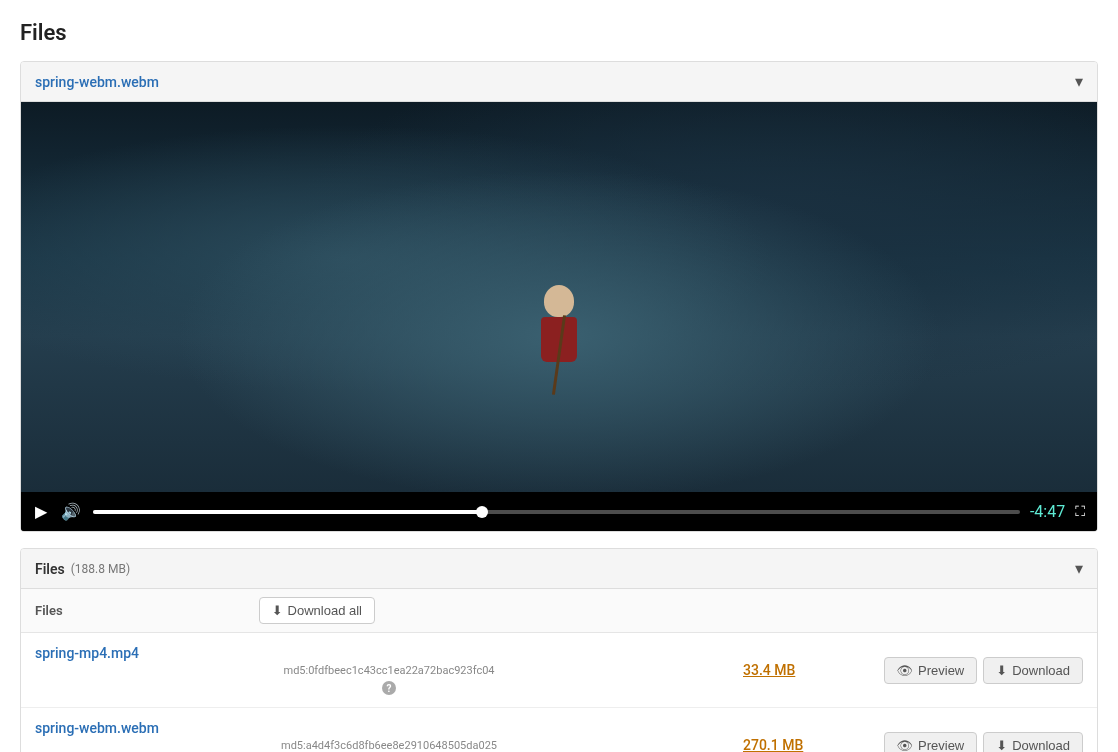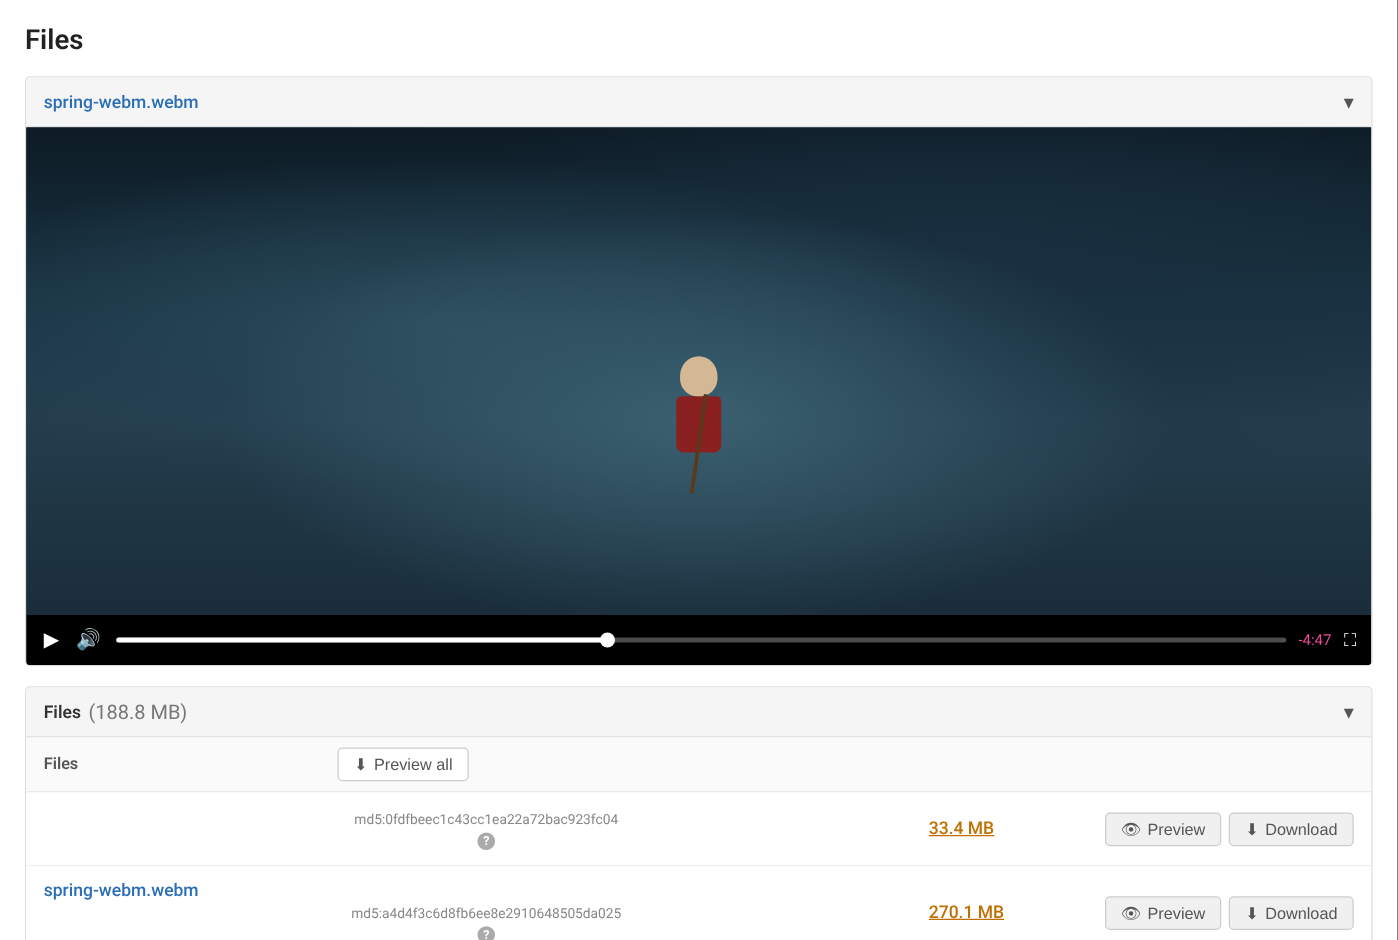--- a/index.html
+++ b/index.html
@@ -136,22 +136,22 @@
       width: 12px;
       height: 12px;
       background: #fff;
       border-radius: 50%;
       position: absolute;
       top: 50%;
       left: 42%;
       transform: translate(-50%, -50%);
     }
     .time-label {
-      color: #ec4899;
-      font-size: 12px;
+      color: #5eead4;
+      font-size: 16px;
       white-space: nowrap;
     }
     .fullscreen-btn {
       background: none;
       border: none;
       color: #fff;
       cursor: pointer;
       font-size: 14px;
     }
 
@@ -174,21 +174,21 @@
       display: flex;
       align-items: center;
       gap: 6px;
     }
     .files-title {
       font-weight: 600;
       color: #333;
     }
     .files-size {
       color: #777;
-      font-size: 16px;
+      font-size: 12px;
     }
     .table-header-row {
       display: flex;
       align-items: center;
       padding: 8px 14px;
       background: #fafafa;
       border-bottom: 1px solid #e5e5e5;
     }
     .col-name { flex: 1; font-weight: 600; color: #555; font-size: 13px; }
     .col-size { width: 120px; font-weight: 600; color: #555; font-size: 13px; }
@@ -321,27 +321,30 @@
       <span class="files-size">(188.8 MB)</span>
     </div>
     <span class="chevron-icon">▾</span>
   </div>
 
   <div class="table-header-row">
     <div class="col-size">Files</div>
     <div class="col-actions">
       <button class="download-all-btn">
         <span>⬇</span>
-        <span>Preview all</span>
+        <span>Download all</span>
       </button>
     </div>
   </div>
 
   <div class="file-row">
     <div class="file-info">
+      <div>
+        <a href="#" class="file-name-link">spring-mp4.mp4</a>
+      </div>
       <div class="file-md5">
         <span>md5:0fdfbeec1c43cc1ea22a72bac923fc04</span>
         <span class="info-icon">?</span>
       </div>
     </div>
     <div class="file-size-col">33.4 MB</div>
     <div class="file-actions">
       <button class="preview-btn">
         <span>👁</span>
         <span>Preview</span>

